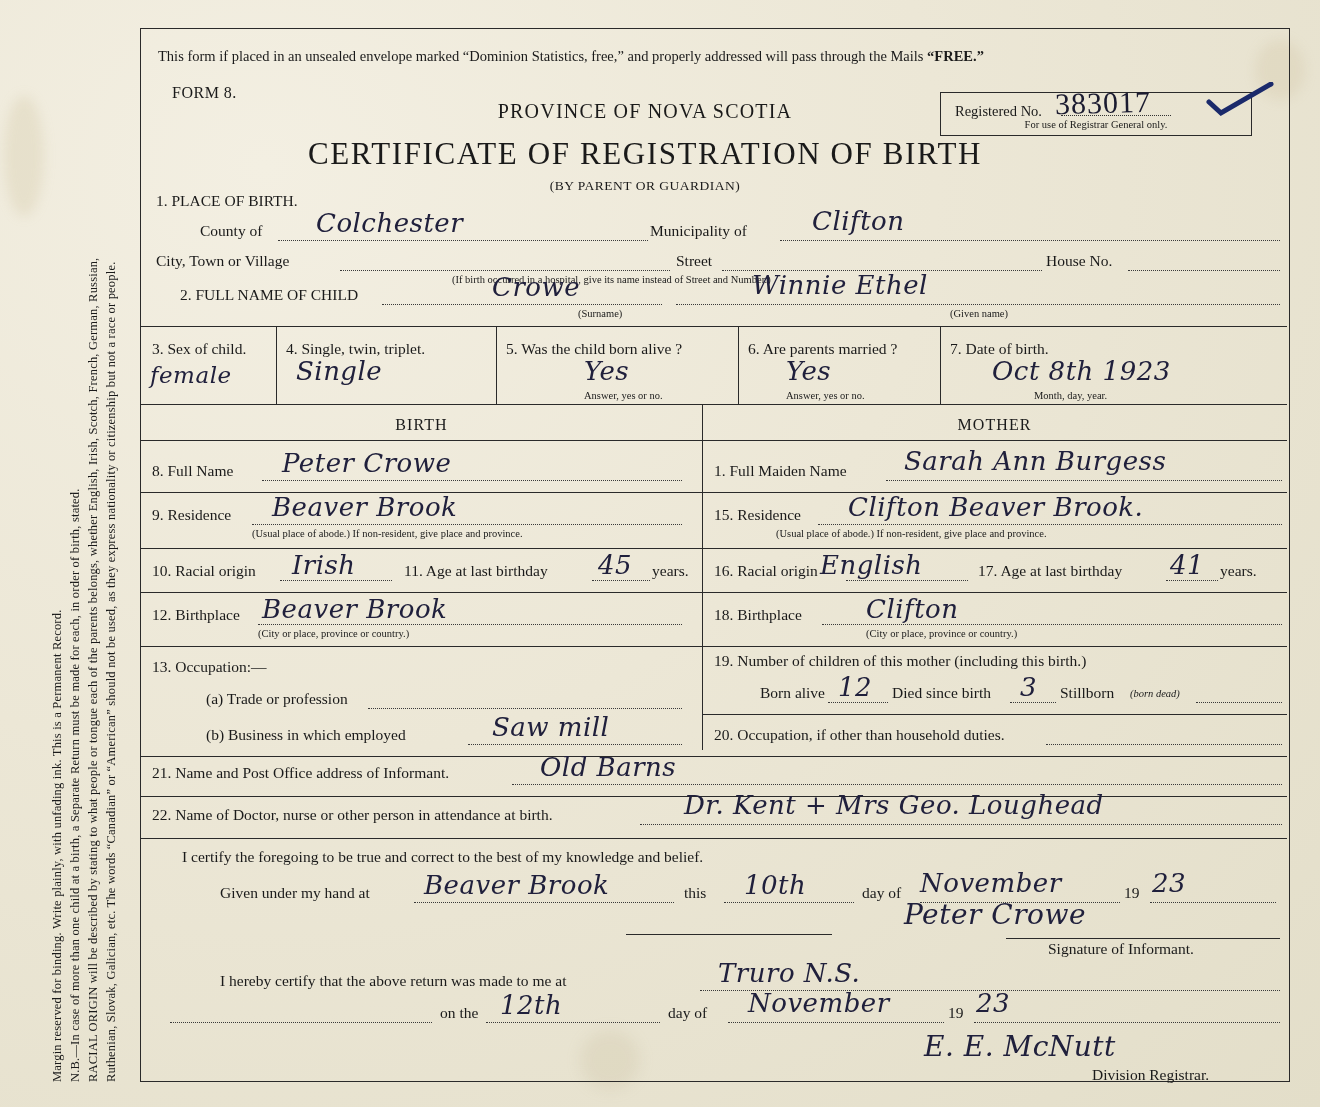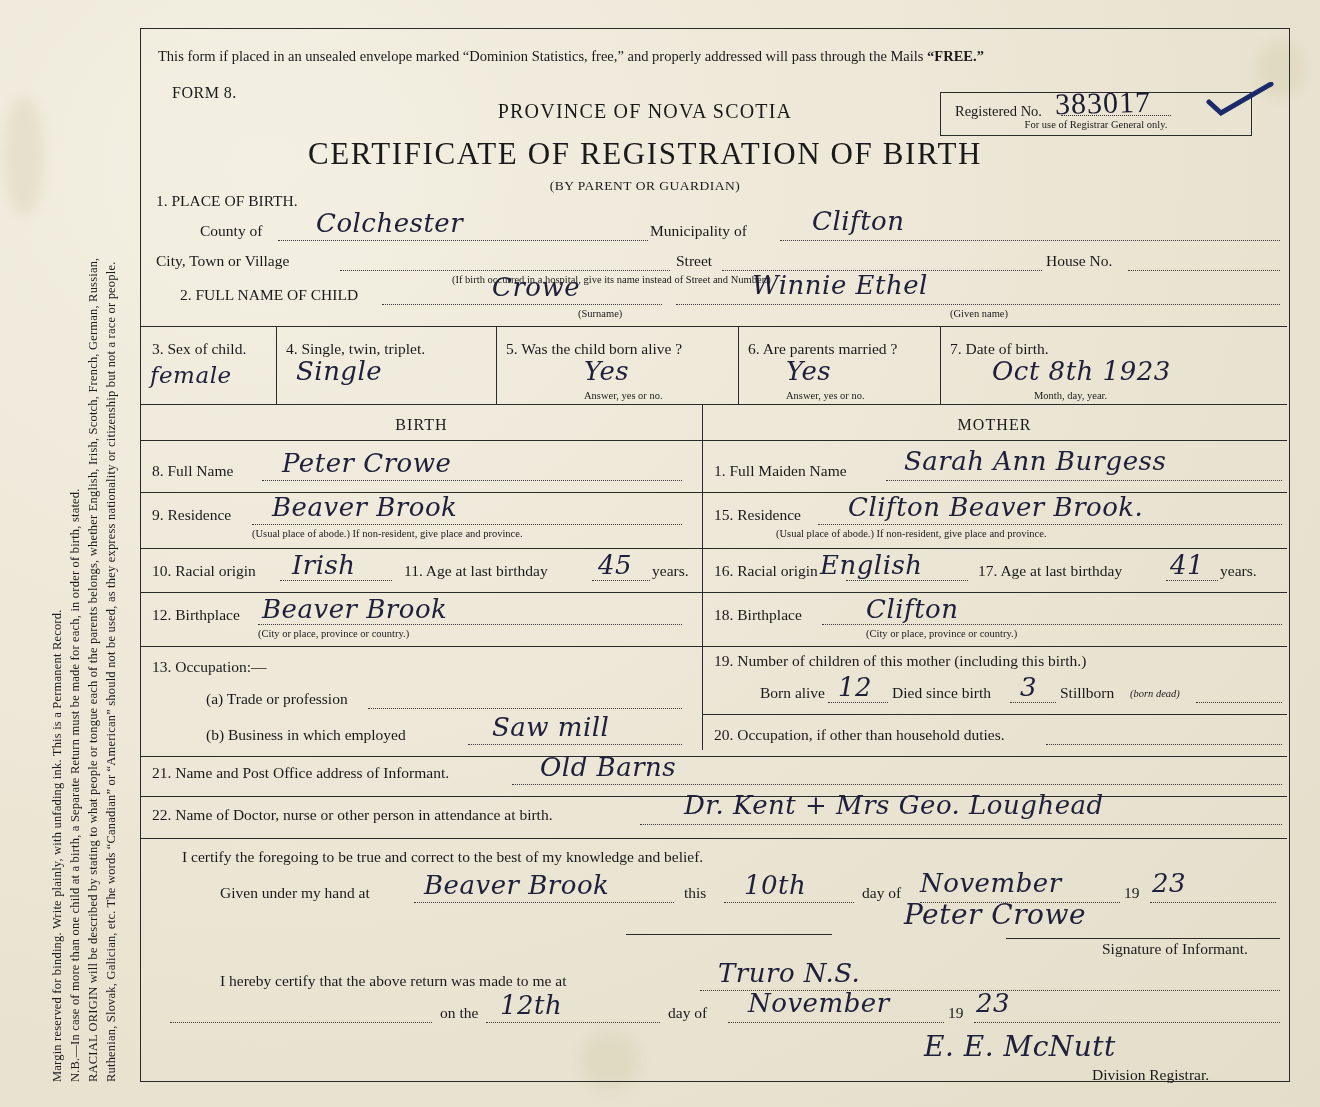--- a/index.html
+++ b/index.html
@@ -281,21 +281,21 @@
 <div class="hand h20" style="left:744px;top:870px;">10th</div>
 <div class="lbl" style="left:862px;top:884px;">day of</div>
 <div class="dots" style="left:920px;top:902px;width:200px;"></div>
 <div class="hand h20" style="left:920px;top:868px;">November</div>
 <div class="lbl" style="left:1124px;top:884px;">19</div>
 <div class="dots" style="left:1150px;top:902px;width:126px;"></div>
 <div class="hand h20" style="left:1152px;top:868px;">23</div>
 
 <div class="hand h20" style="left:904px;top:898px;font-size:28px;">Peter Crowe</div>
 <div class="solid" style="left:1006px;top:938px;width:274px;"></div>
-<div class="lbl" style="left:1102px;top:940px;">Signature of Informant.</div>
+<div class="lbl" style="left:1048px;top:940px;">Signature of Informant.</div>
 
 <div class="solid" style="left:626px;top:934px;width:206px;"></div>
 
 <div class="lbl" style="left:220px;top:972px;">I hereby certify that the above return was made to me at</div>
 <div class="dots" style="left:700px;top:990px;width:580px;"></div>
 <div class="hand h20" style="left:718px;top:958px;">Truro N.S.</div>
 
 <div class="dots" style="left:170px;top:1022px;width:262px;"></div>
 <div class="lbl" style="left:440px;top:1004px;">on the</div>
 <div class="dots" style="left:486px;top:1022px;width:174px;"></div>

